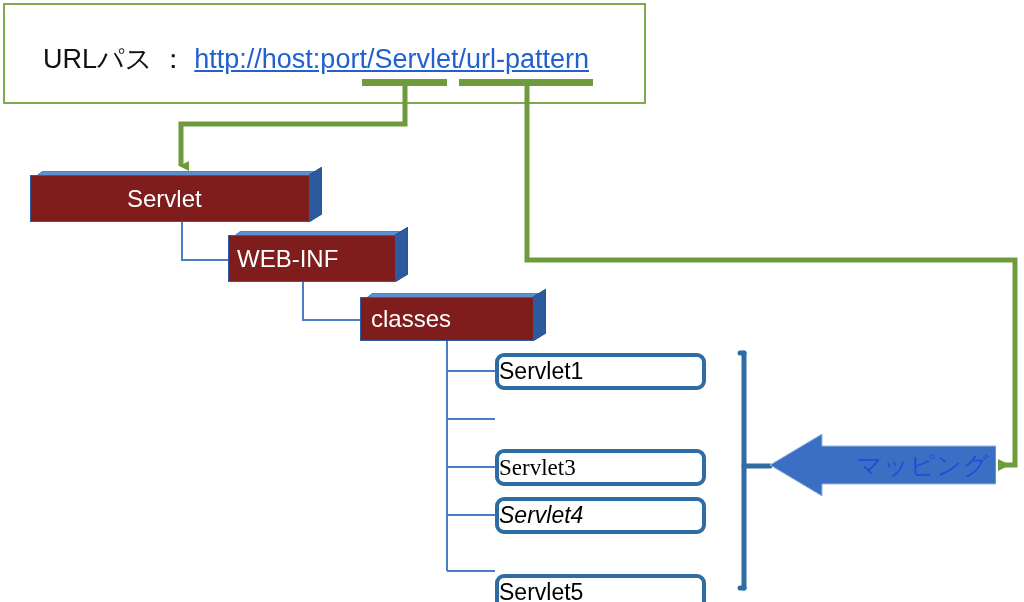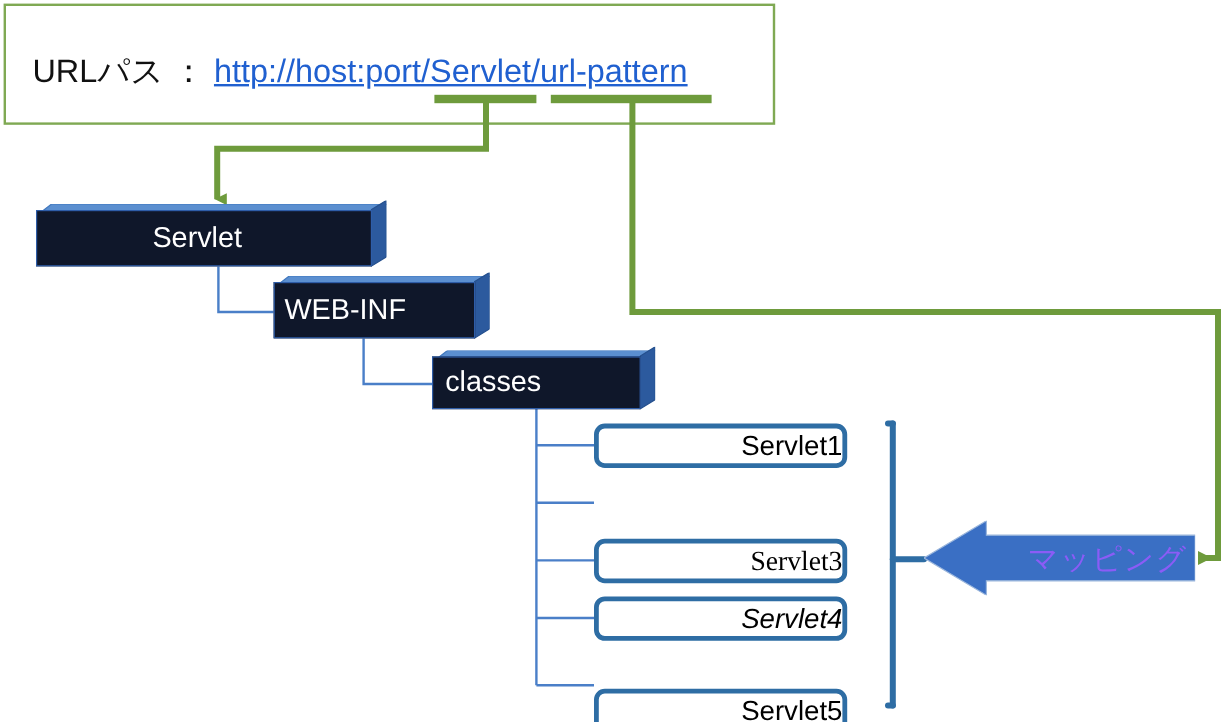--- a/index.html
+++ b/index.html
@@ -3,52 +3,52 @@
 <meta charset="utf-8">
 <style>
   html,body{margin:0;padding:0;background:#ffffff;}
   body{width:1024px;height:602px;position:relative;overflow:hidden;
        font-family:"Liberation Sans","DejaVu Sans",sans-serif;}
   #stage{position:absolute;left:0;top:0;width:1024px;height:602px;}
 
   
   .url-panel{position:absolute;left:3px;top:3px;width:643px;height:101px;
              border:2px solid #7FA953;box-sizing:border-box;background:#fff;}
-  .url-line{position:absolute;left:22px;top:36px;white-space:nowrap;
+  .url-line{position:absolute;left:38px;top:36px;white-space:nowrap;
             font-size:27px;color:#000;letter-spacing:0px;}
   .url-label{font-size:27px;color:#111;}
   .url-link{color:#2060D0;text-decoration:underline;font-size:27px;}
 
   
   .hl{position:absolute;height:7px;background:#6E9B3C;}
 
   
   #wires{position:absolute;left:0;top:0;width:1024px;height:602px;}
 
   
   .box3d{position:absolute;}
   .box3d .face{position:absolute;left:0;top:8px;right:12px;bottom:0;
-               background:#0f172a;border:1px solid #2E5DA8;box-sizing:border-box;
+               background:#7f1d1d;border:1px solid #2E5DA8;box-sizing:border-box;
                display:flex;align-items:center;}
   .box3d .face span{color:#ffffff;font-size:24px;padding-left:14px;
                     line-height:1;white-space:nowrap;}
   .box3d .top{position:absolute;left:0;top:0;right:0;height:10px;}
   .box3d .side{position:absolute;top:0;right:0;width:13px;bottom:0;}
 
   
   .srv{position:absolute;width:211px;height:37px;border:4px solid #2E6DA4;
        border-radius:9px;background:#ffffff;box-sizing:border-box;
-       display:flex;align-items:center;justify-content:flex-end;}
+       display:flex;align-items:center;justify-content:flex-start;}
   .srv span{font-size:23px;color:#000;line-height:1;}
 
   
   .map-arrow{position:absolute;left:770px;top:434px;width:226px;height:62px;}
   .map-arrow .lbl{position:absolute;left:80px;top:0;width:146px;height:62px;
                   display:flex;align-items:center;justify-content:center;
-                  color:#8b5cf6;font-size:25px;letter-spacing:1px;
+                  color:#1d4ed8;font-size:25px;letter-spacing:1px;
                   white-space:nowrap;z-index:3;}
 </style>
 </head>
 <body>
 
 <div id="stage">
 
   <div class="url-panel">
     <div class="url-line">
       <span class="url-label">URLパス ： </span><span class="url-link">http://host:port/Servlet/url-pattern</span>

